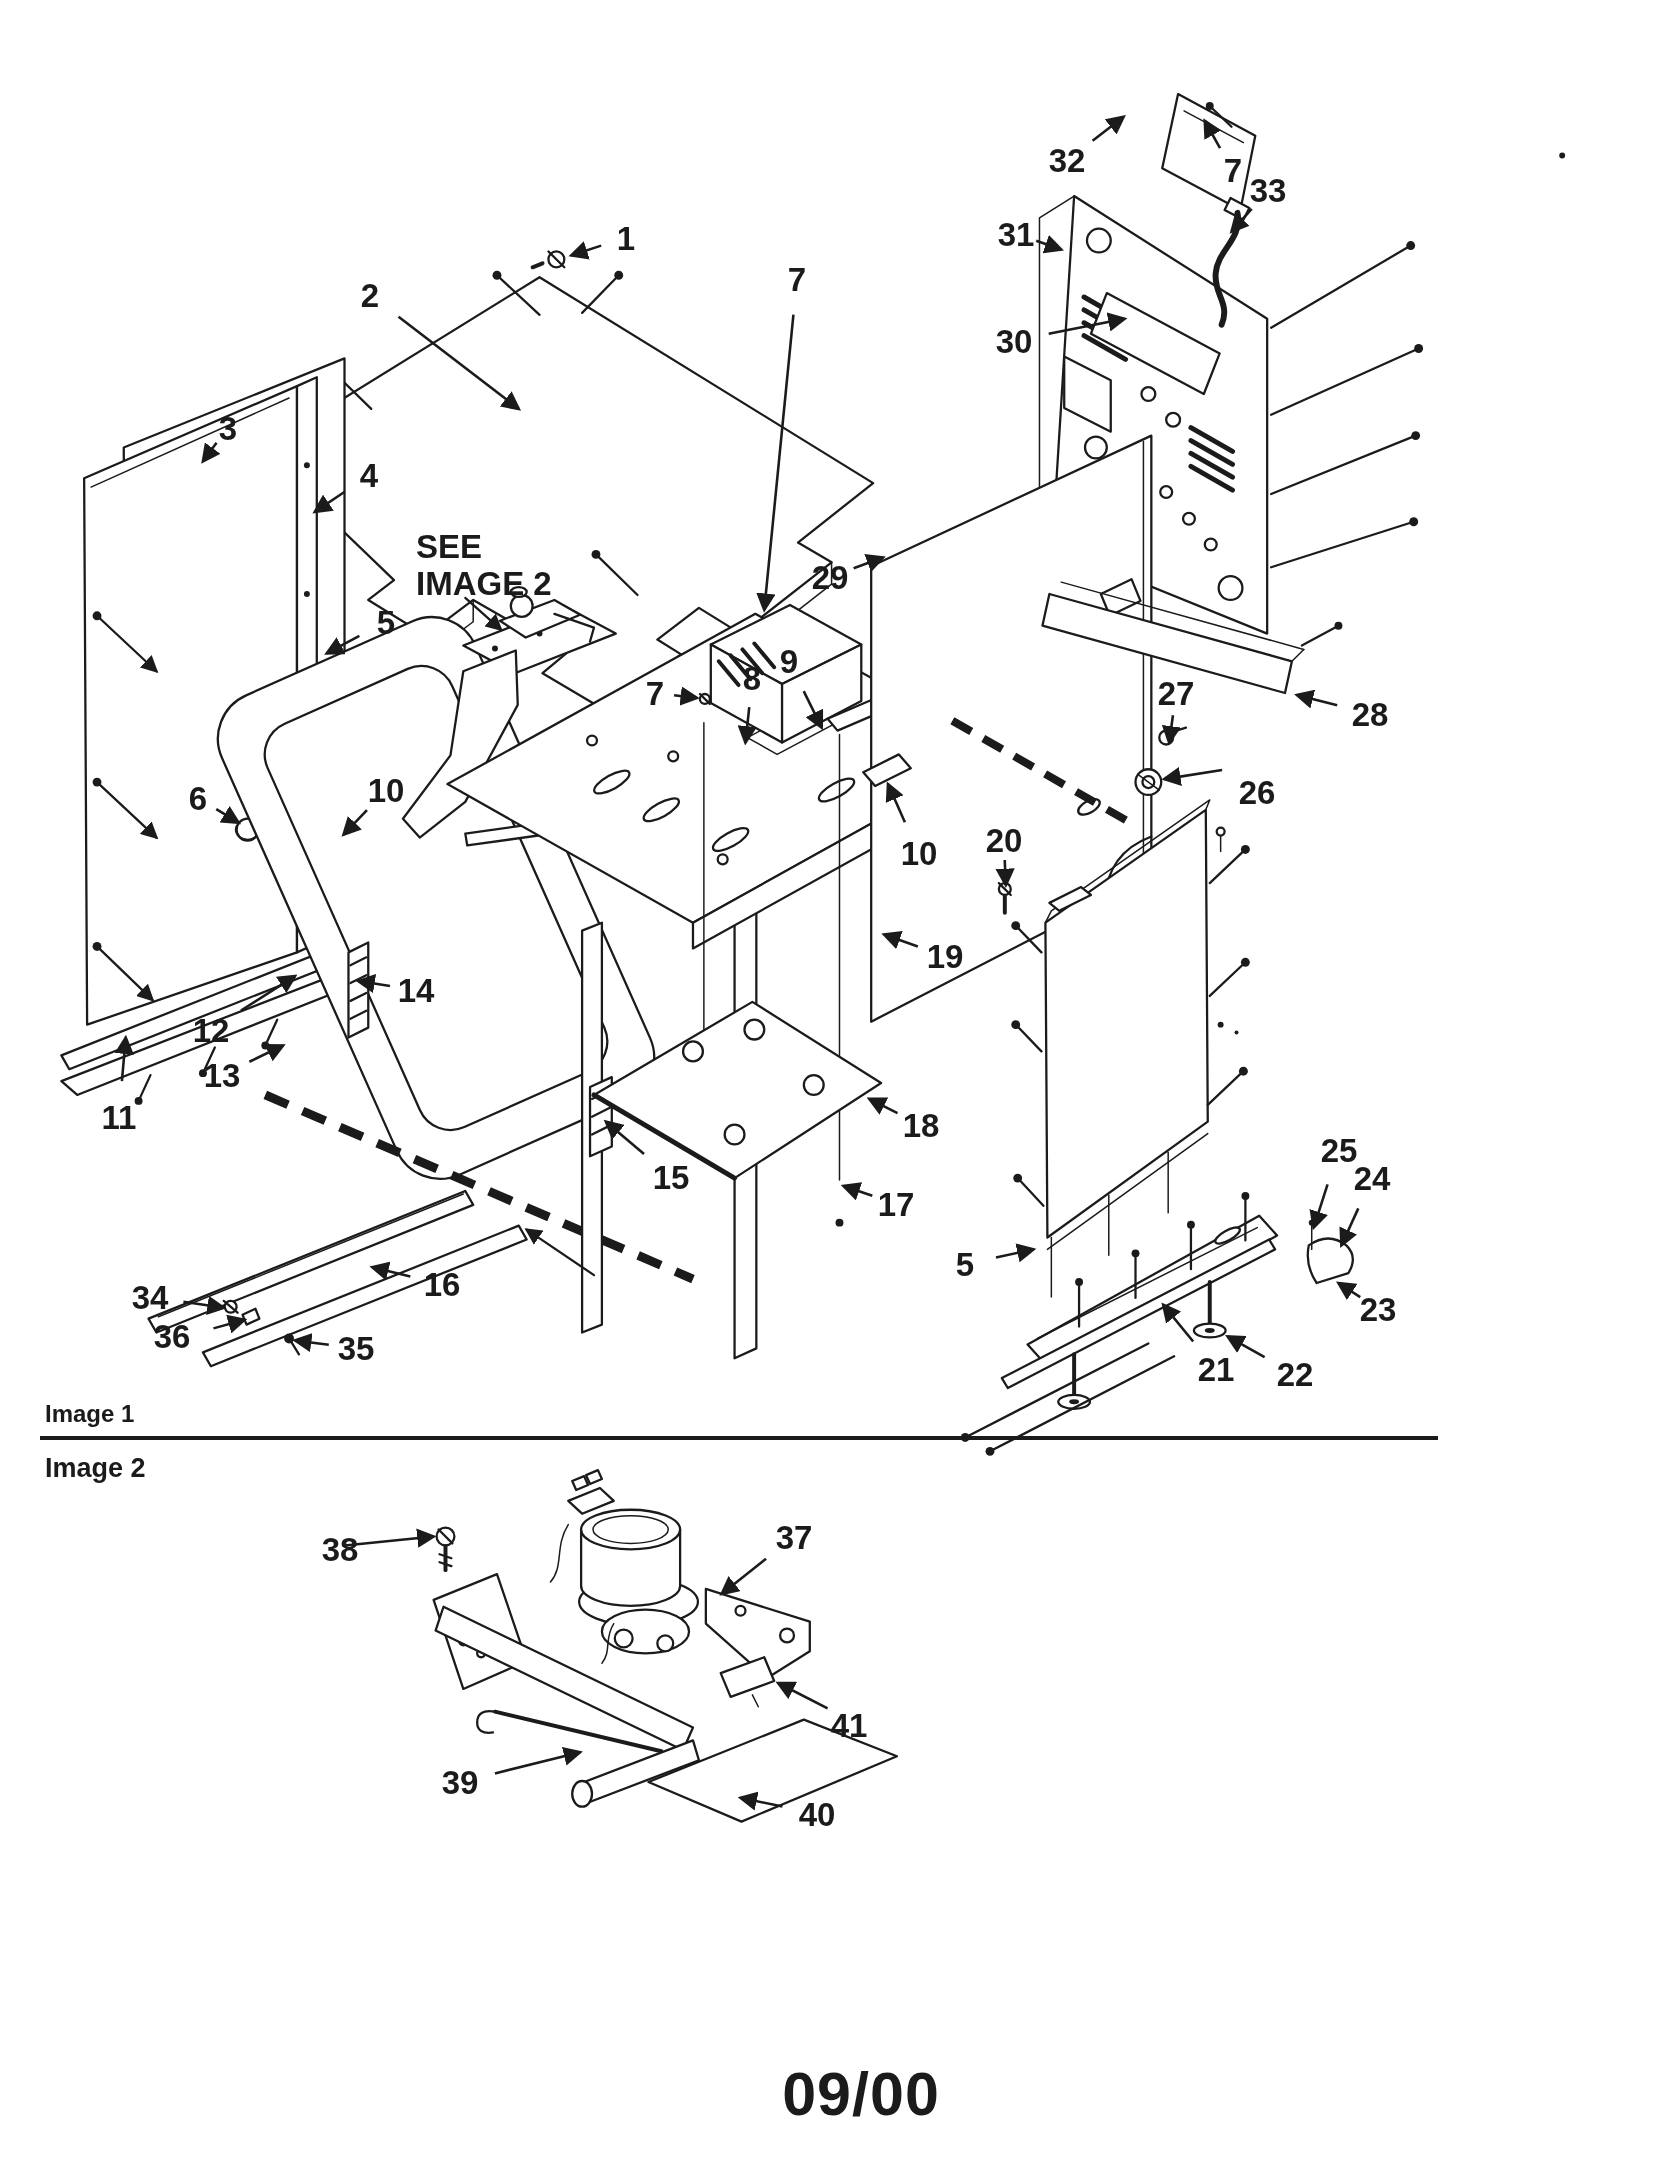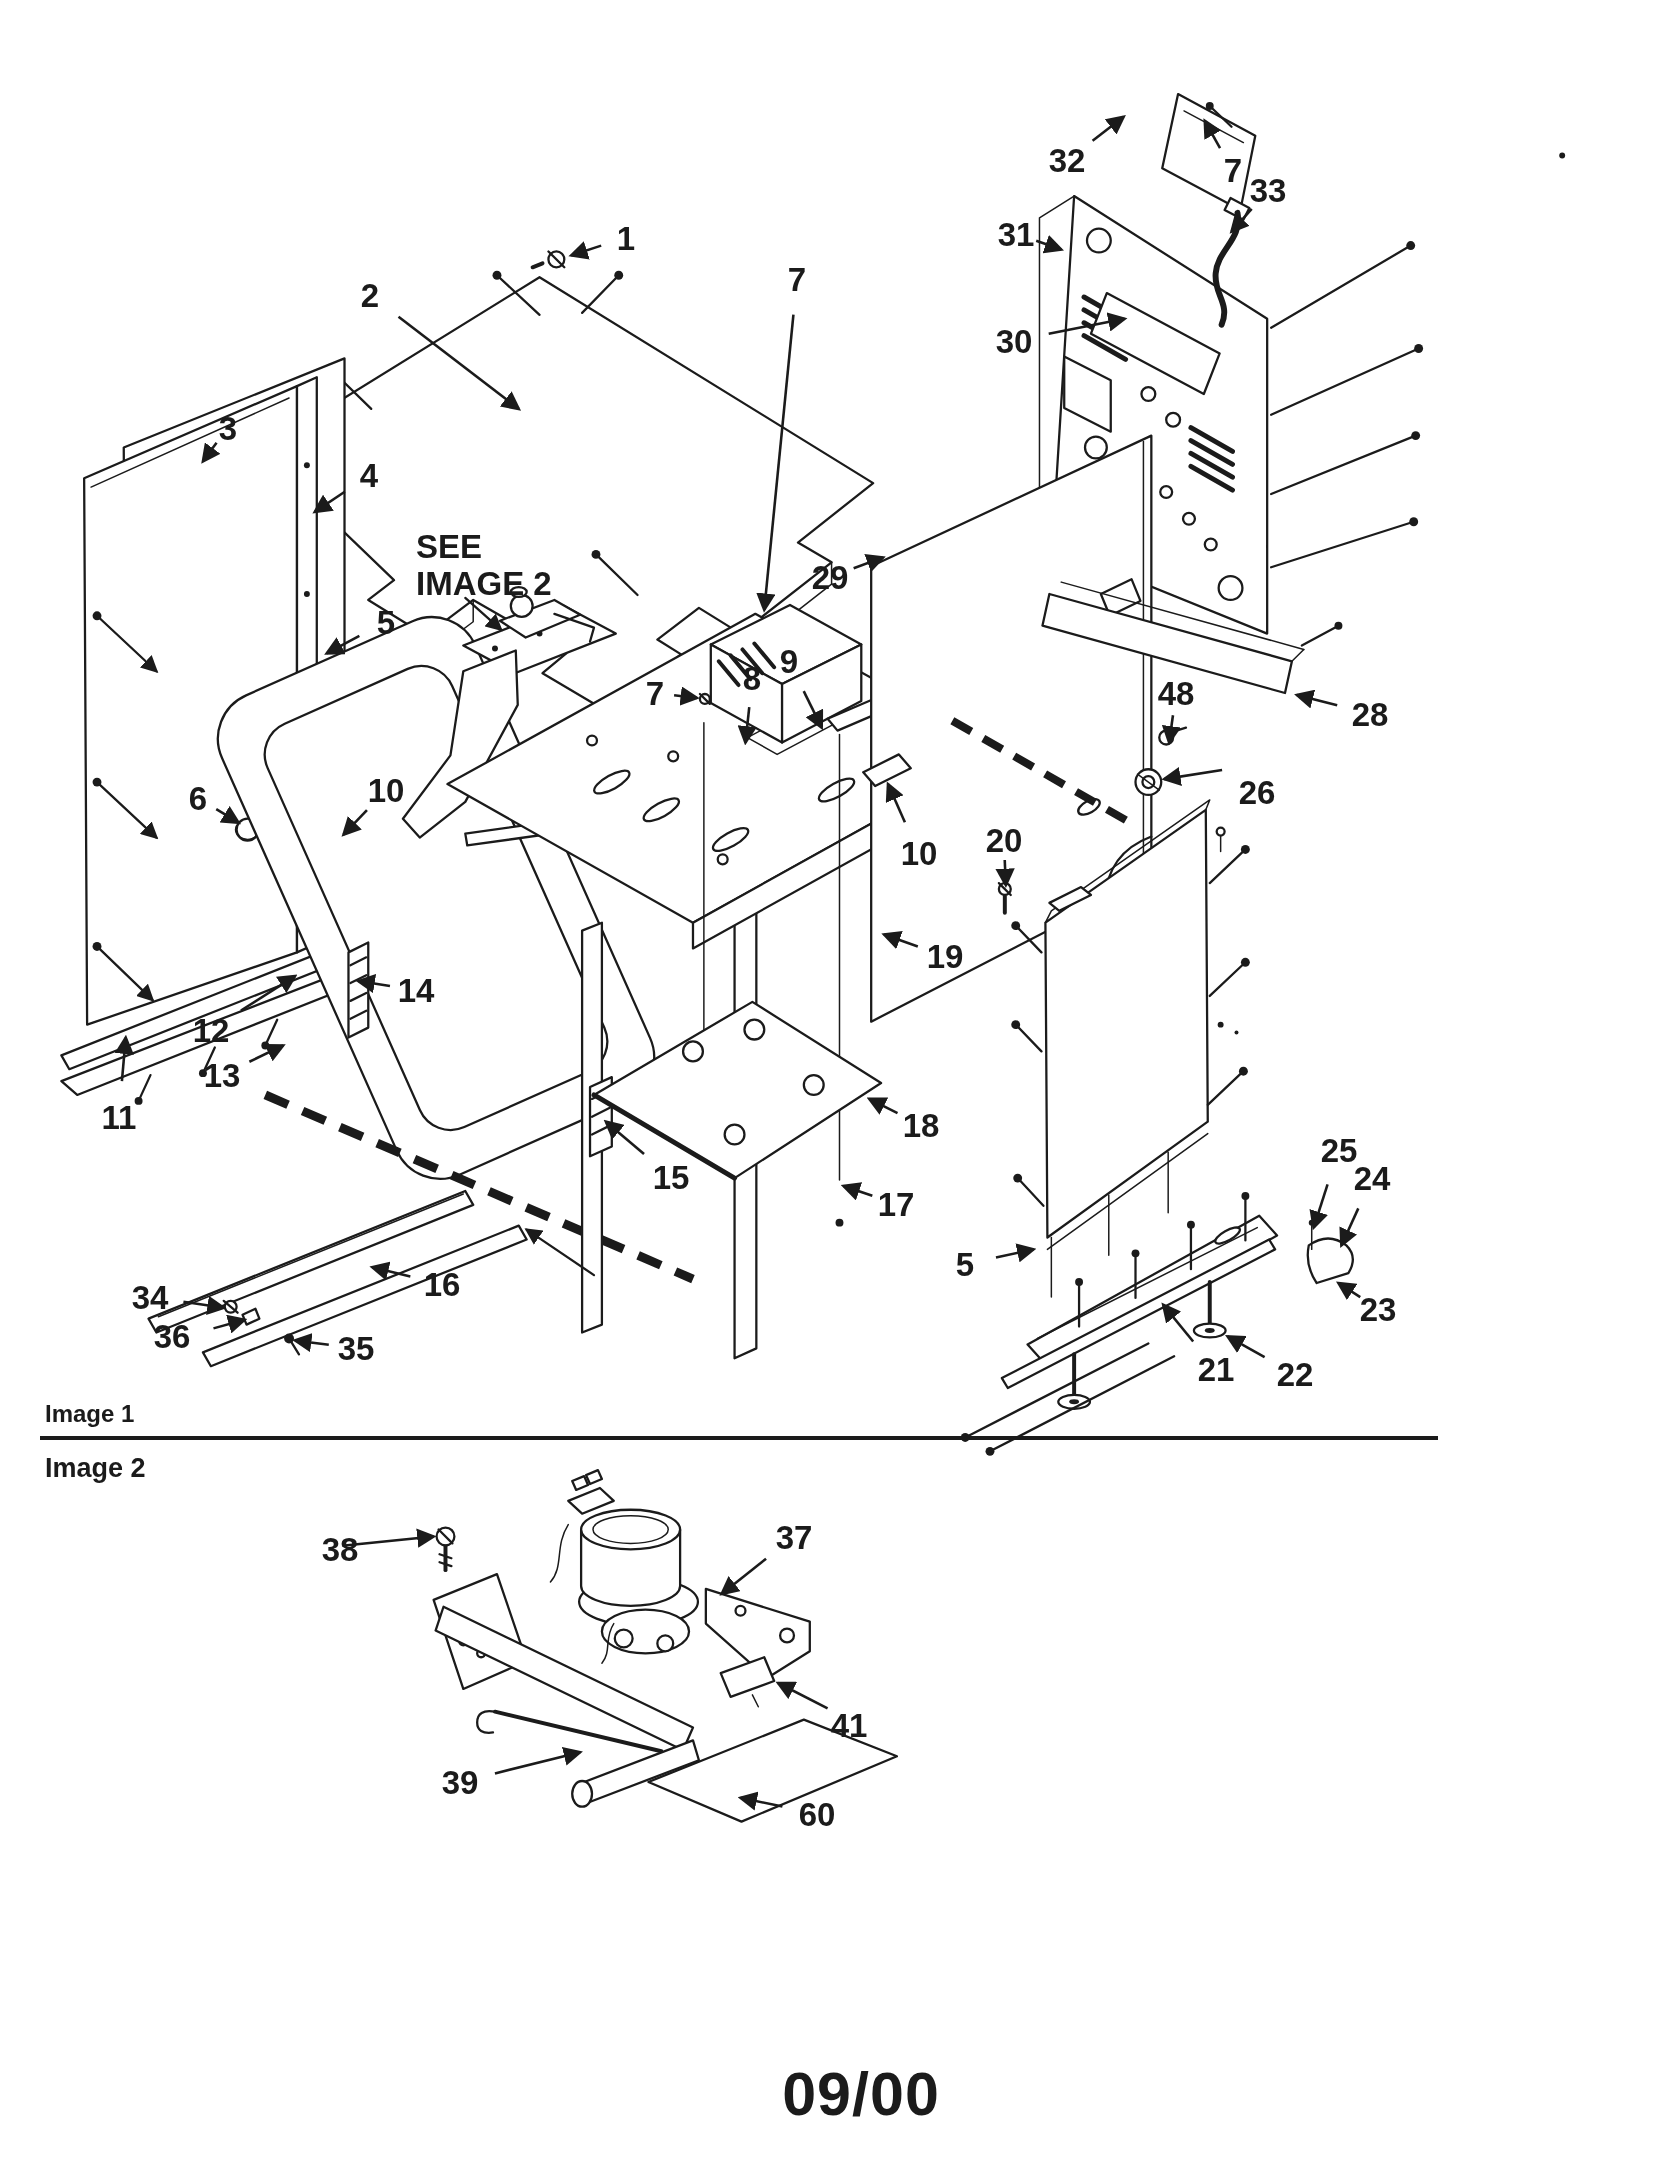--- a/index.html
+++ b/index.html
@@ -436,21 +436,21 @@
       <div class="lbl" style="left: 1268px; top: 190px;">33</div>
       <div class="lbl" style="left: 1016px; top: 234px;">31</div>
       <div class="lbl" style="left: 1014px; top: 341px;">30</div>
       <div class="lbl" style="left: 228px; top: 428px;">3</div>
       <div class="lbl" style="left: 369px; top: 475px;">4</div>
       <div class="lbl" style="left: 386px; top: 622px;">5</div>
       <div class="lbl" style="left: 830px; top: 577px;">29</div>
       <div class="lbl" style="left: 752px; top: 678px;">8</div>
       <div class="lbl" style="left: 789px; top: 661px;">9</div>
       <div class="lbl" style="left: 655px; top: 693px;">7</div>
-      <div class="lbl" style="left: 1176px; top: 693px;">48</div>
+      <div class="lbl" style="left: 1176px; top: 693px;">27</div>
       <div class="lbl" style="left: 1370px; top: 714px;">28</div>
       <div class="lbl" style="left: 1257px; top: 764px; margin-top: 28px;">26</div>
       <div class="lbl" style="left: 198px; top: 798px;">6</div>
       <div class="lbl" style="left: 386px; top: 790px;">10</div>
       <div class="lbl" style="left: 919px; top: 853px;">10</div>
       <div class="lbl" style="left: 1004px; top: 840px;">20</div>
       <div class="lbl" style="left: 945px; top: 956px;">19</div>
       <div class="lbl" style="left: 416px; top: 990px;">14</div>
       <div class="lbl" style="left: 211px; top: 1030px;">12</div>
       <div class="lbl" style="left: 222px; top: 1075px;">13</div>
@@ -465,16 +465,16 @@
       <div class="lbl" style="left: 442px; top: 1284px;">16</div>
       <div class="lbl" style="left: 150px; top: 1297px;">34</div>
       <div class="lbl" style="left: 172px; top: 1336px; text-align: right;">36</div>
       <div class="lbl" style="left: 356px; top: 1348px;">35</div>
       <div class="lbl" style="left: 1216px; top: 1369px;">21</div>
       <div class="lbl" style="left: 1295px; top: 1374px;">22</div>
       <div class="lbl" style="left: 307px; top: 1549px; margin-left: 33px;">38</div>
       <div class="lbl" style="left: 794px; top: 1537px;">37</div>
       <div class="lbl" style="left: 849px; top: 1725px;">41</div>
       <div class="lbl" style="left: 460px; top: 1782px;">39</div>
-      <div class="lbl" style="left: 817px; top: 1814px;">60</div>
+      <div class="lbl" style="left: 817px; top: 1814px;">40</div>
     </div>
 </div>
 
 
 </body></html>

